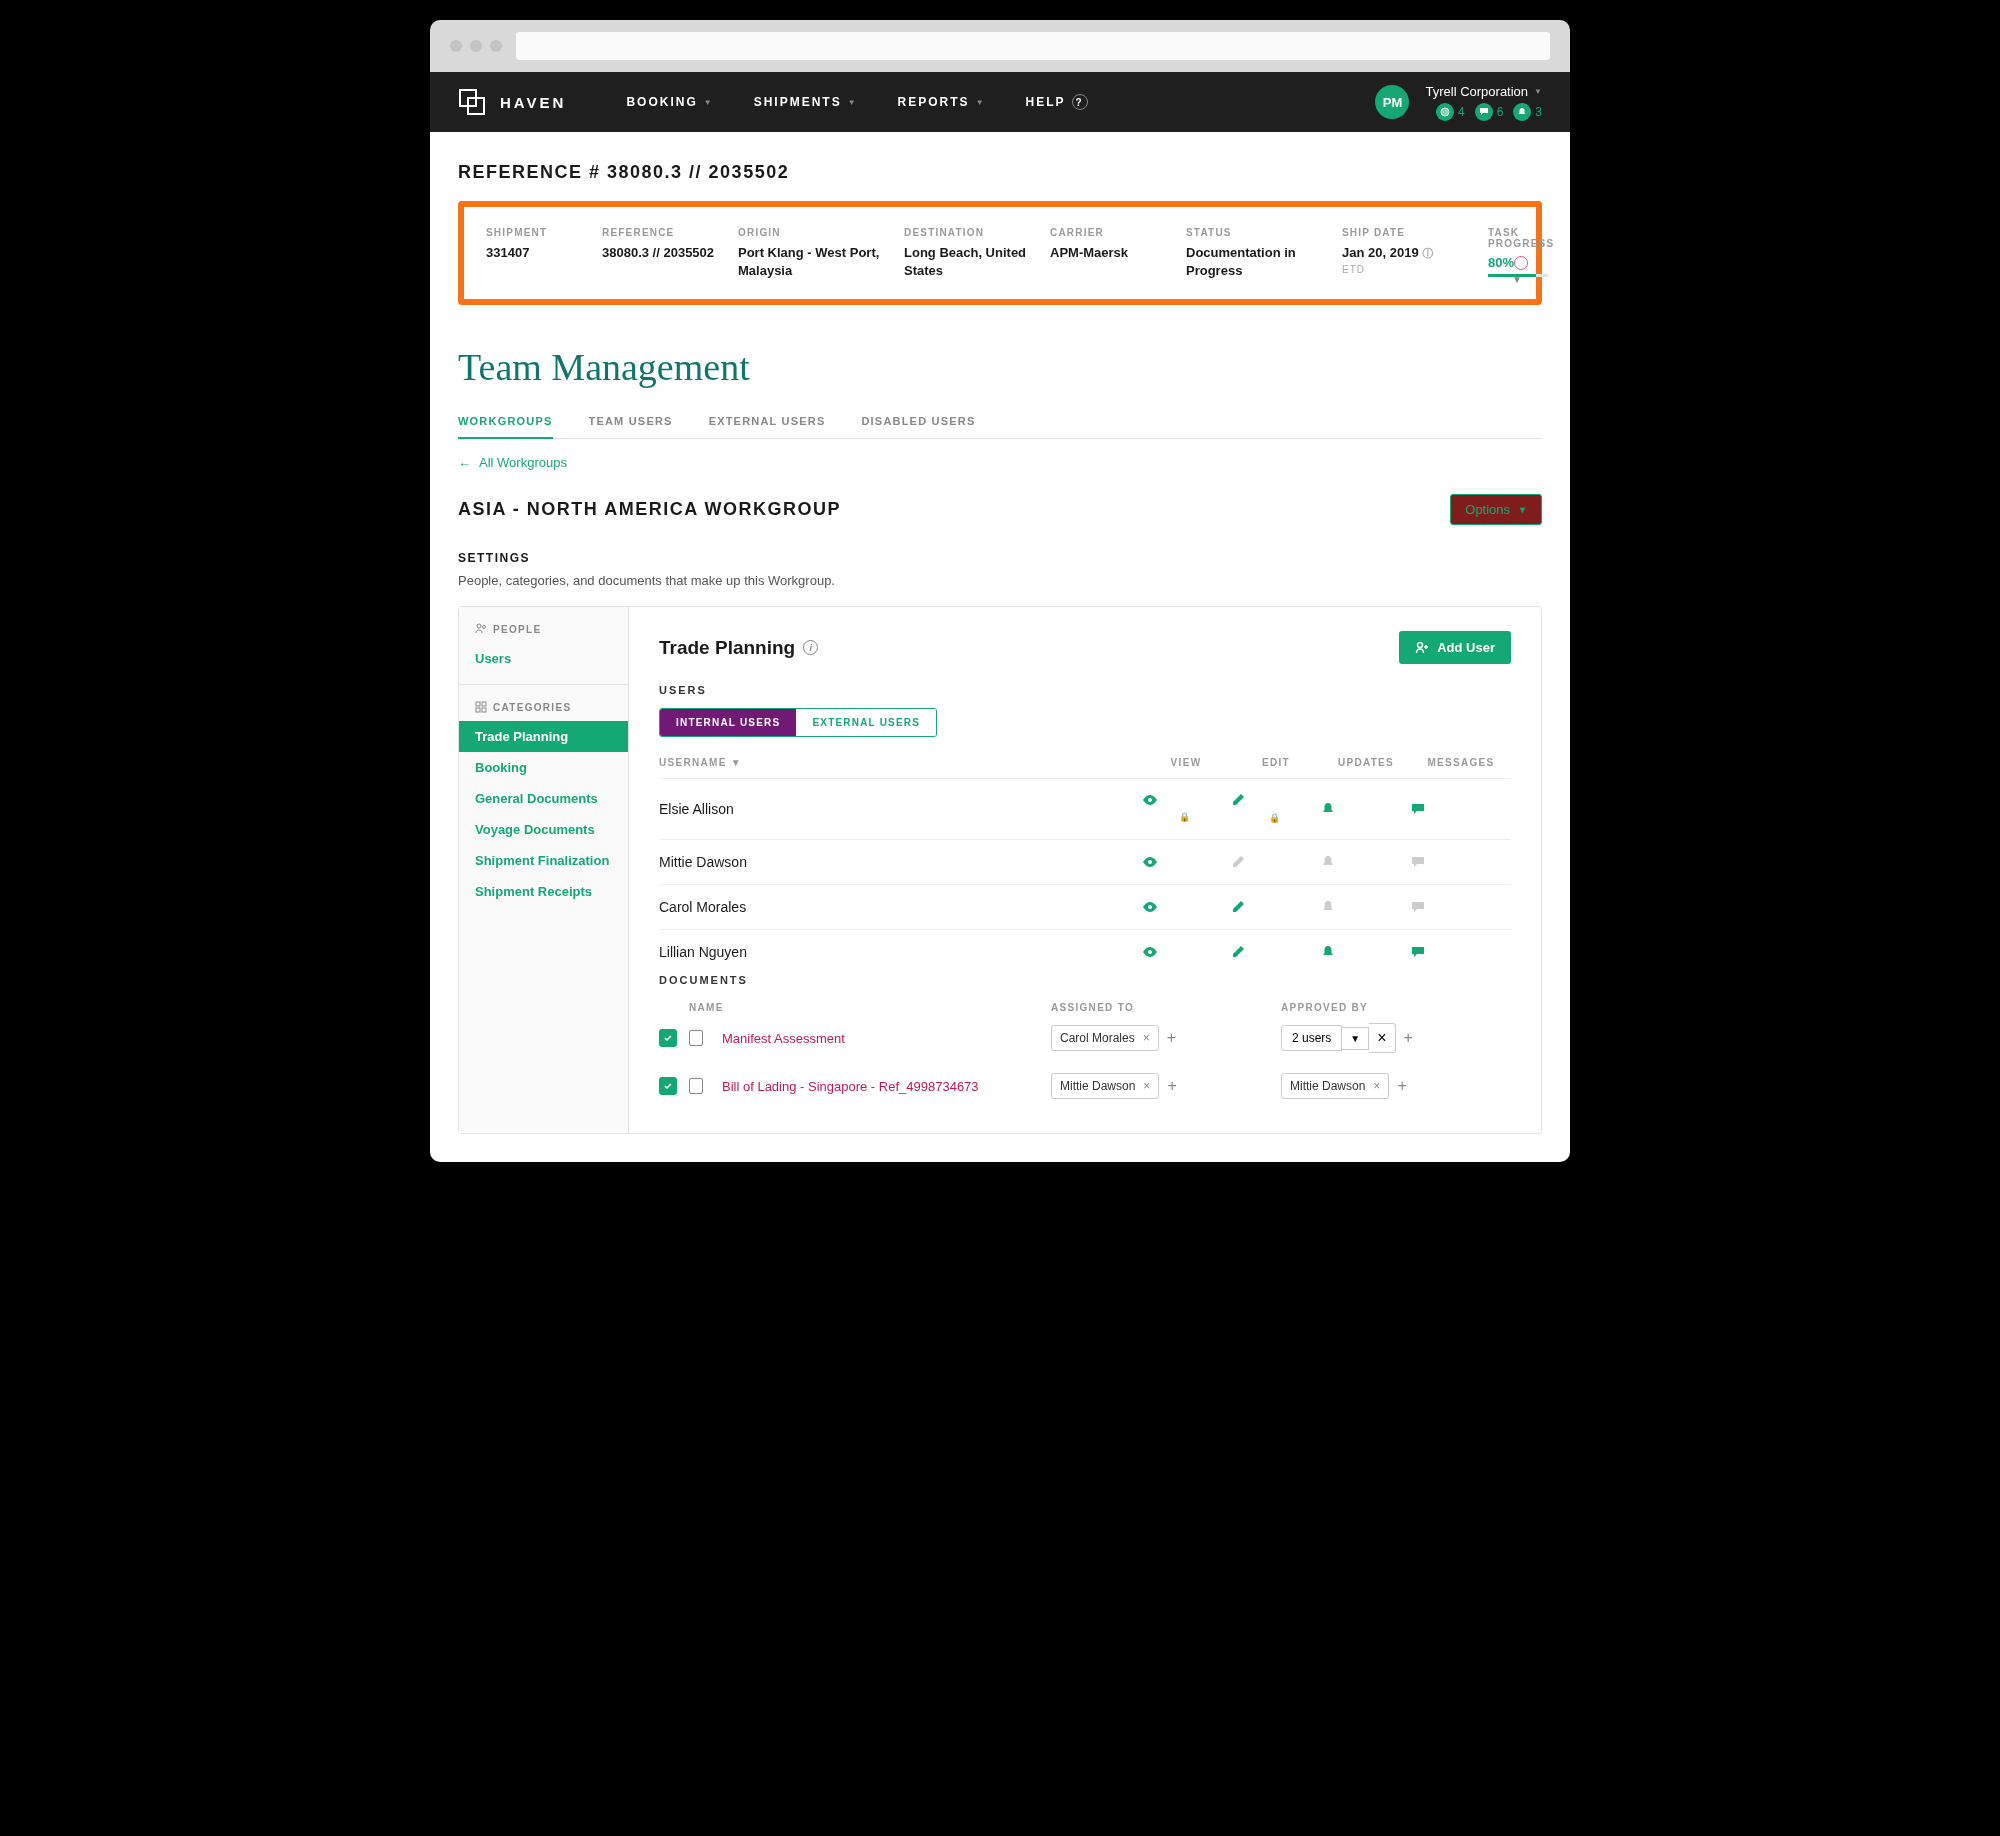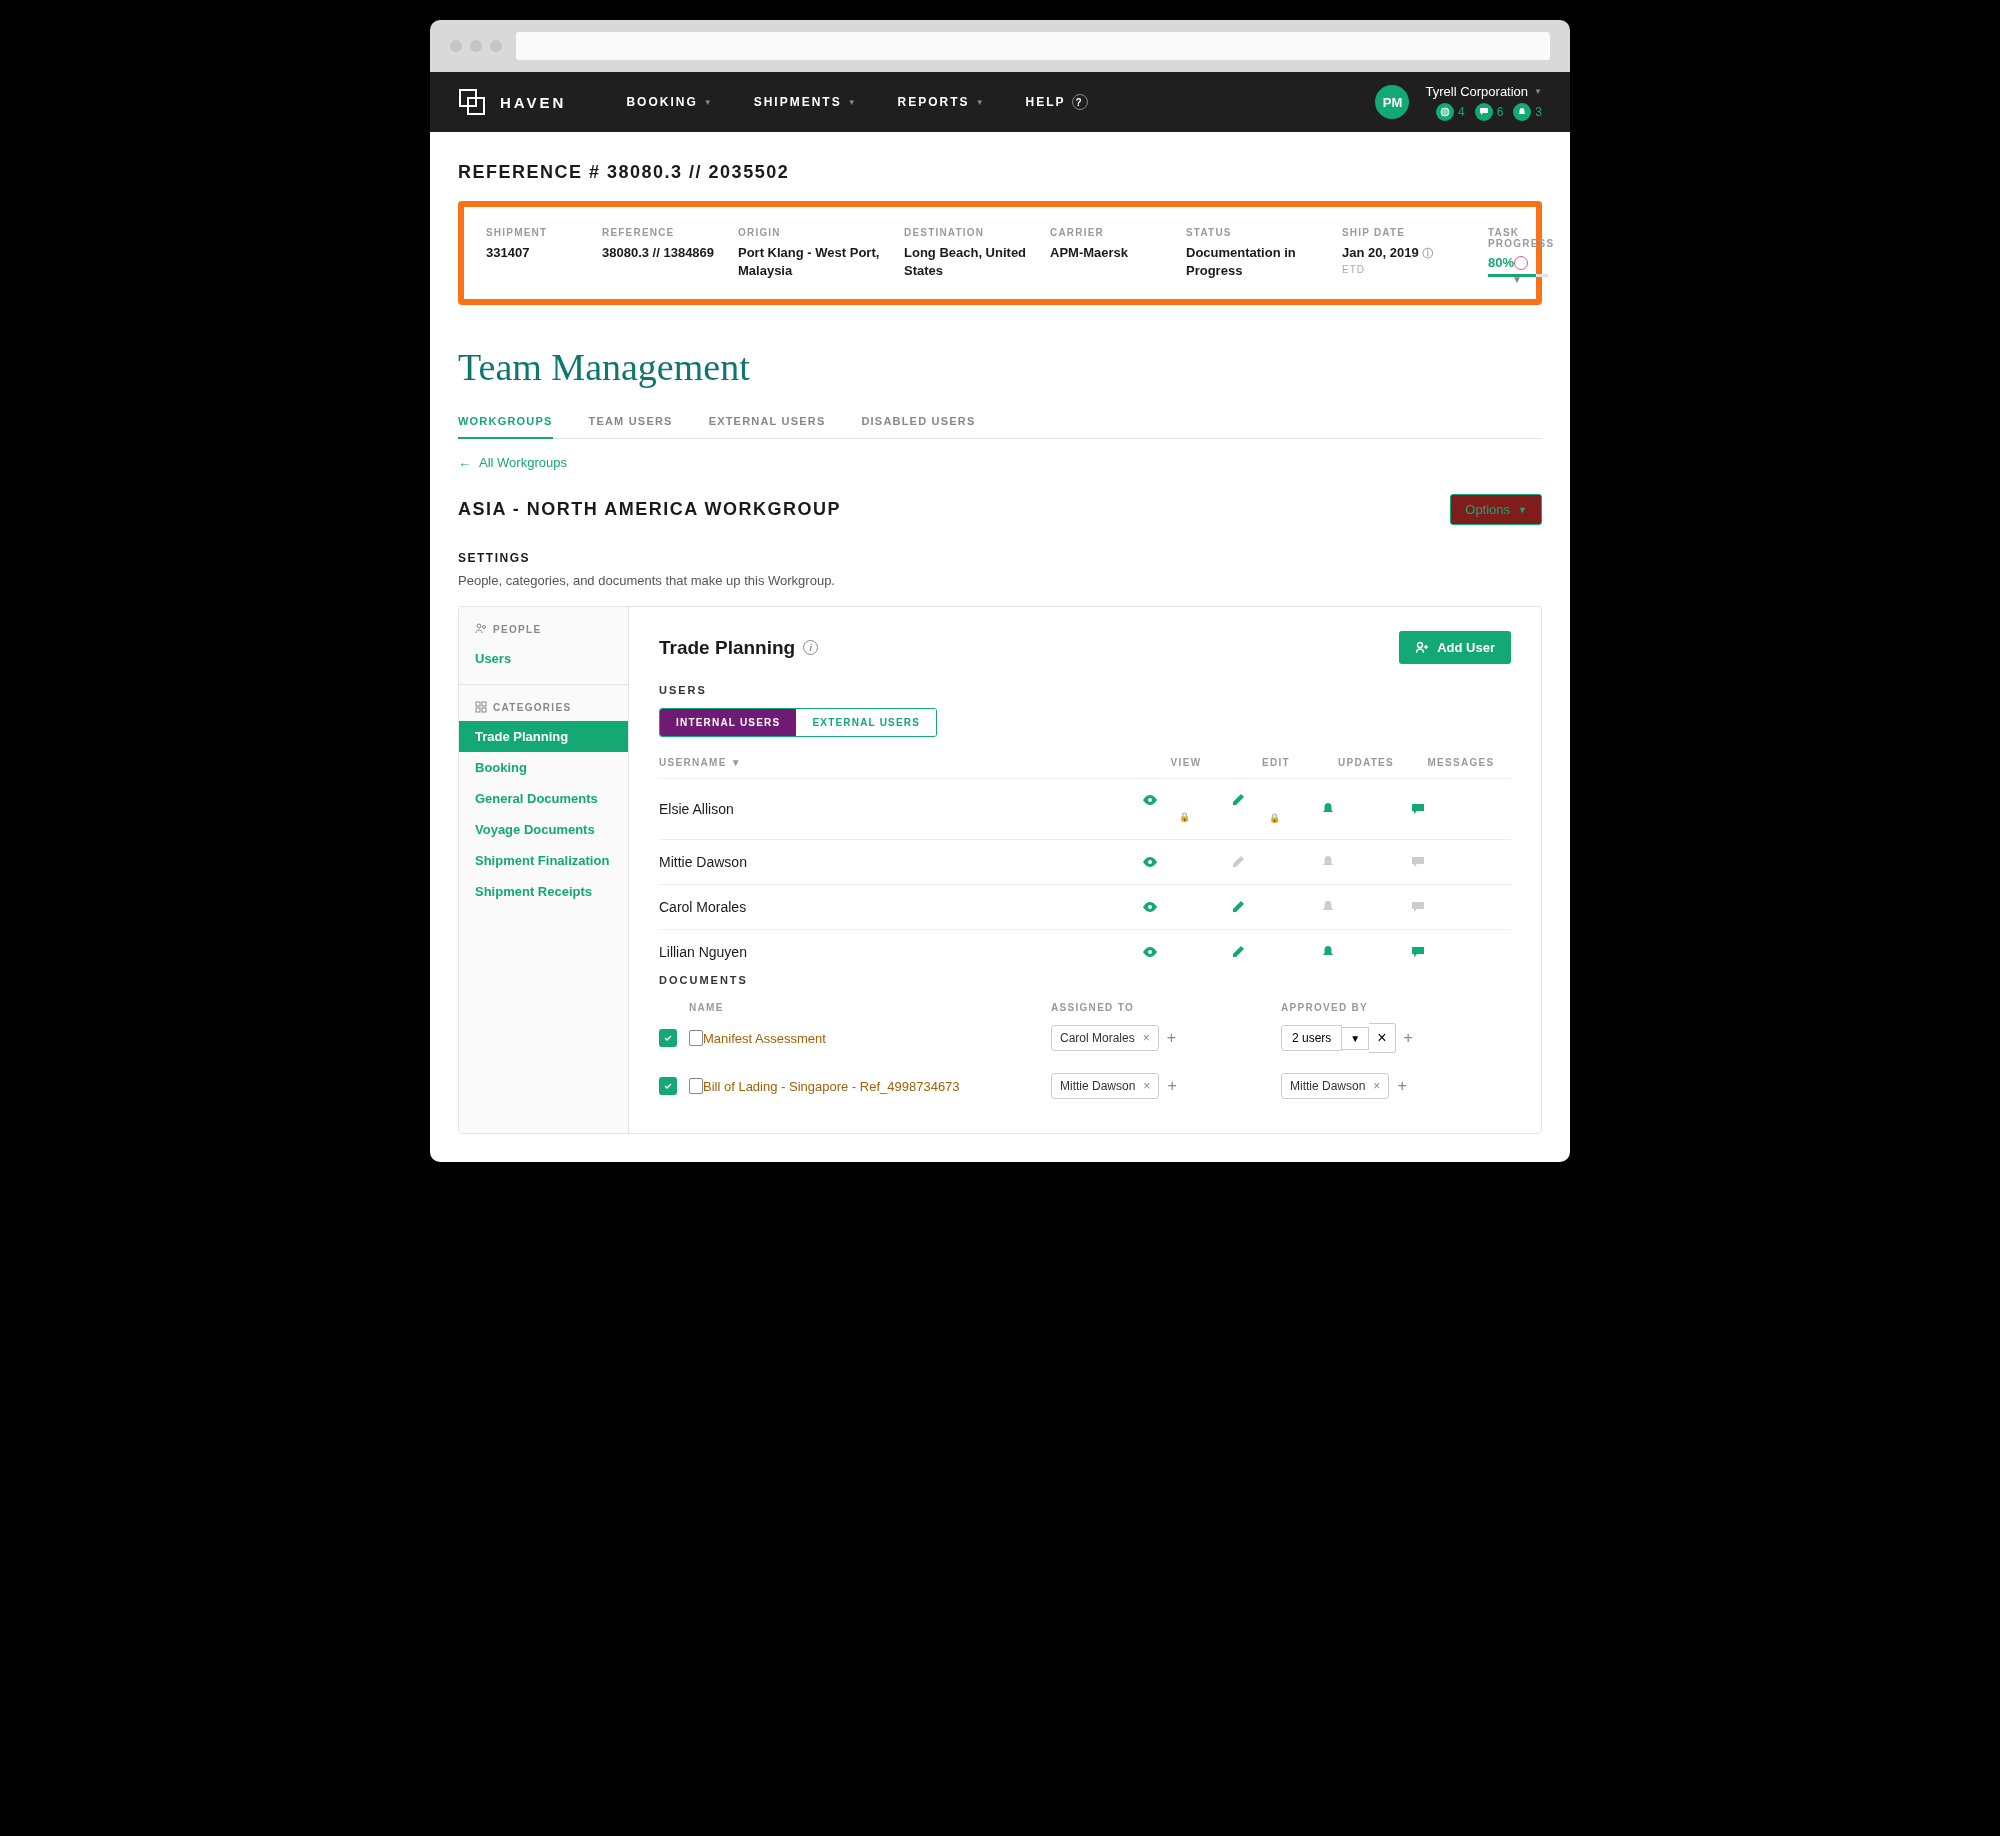--- a/index.html
+++ b/index.html
@@ -66,21 +66,21 @@
 .tbl-head > div:not(:first-child) { text-align: center; }
 .sort-caret { margin-left: 4px; }
 .tbl-row { display: grid; grid-template-columns: 1fr 90px 90px 90px 100px; border-top: 1px solid #eee; padding: 14px 0; align-items: center; }
 .tbl-row .cell-center { text-align: center; }
 .username { font-size: 14px; color: #1a1a1a; }
 .lock-sub { font-size: 9px; color: #999; margin-left: -3px; }
 .docs-label { font-size: 11px; letter-spacing: 2px; font-weight: 700; color: #333; }
 .docs-head { display: grid; grid-template-columns: 30px 1fr 230px 230px; font-size: 10px; letter-spacing: 1.3px; color: #999; font-weight: 600; margin-top: 16px; }
 .doc-row { display: grid; grid-template-columns: 30px 1fr 230px 230px; align-items: center; padding: 10px 0; }
 .chk { width: 18px; height: 18px; background: #14a874; border-radius: 3px; display: flex; align-items: center; justify-content: center; }
-.doc-name { display: flex; align-items: center; gap: 0; font-size: 13px; color: #a16207; }
+.doc-name { display: flex; align-items: center; gap: 19px; font-size: 13px; color: #be185d; }
 .doc-icon { width: 14px; height: 16px; border: 1px solid #888; border-radius: 2px; position: relative; }
 .chip-row { display: flex; align-items: center; gap: 8px; }
 .chip { border: 1px solid #ccc; border-radius: 3px; padding: 5px 8px; font-size: 12px; color: #333; display: flex; align-items: center; gap: 8px; background: #fff; }
 .chip .x { color: #888; cursor: pointer; }
 .plus { color: #888; font-size: 16px; cursor: pointer; }
 .select-chip { display: flex; align-items: center; gap: 0; }
 .select-chip .body { border: 1px solid #ccc; padding: 5px 10px; font-size: 12px; border-radius: 3px 0 0 3px; }
 .select-chip .dd { border: 1px solid #ccc; border-left: none; padding: 5px 8px; font-size: 10px; }
 .select-chip .xbox { border: 1px solid #ccc; border-left: none; padding: 5px 8px; border-radius: 0 3px 3px 0; }
 svg { display: block; }
@@ -168,21 +168,21 @@
     <div class="inner">
       <div class="ref-title">REFERENCE # 38080.3 // 2035502</div>
 
       <div class="summary-card">
         <div>
             <div class="summ-label">SHIPMENT</div>
             <div class="summ-val">331407</div>
           </div>
         <div>
             <div class="summ-label">REFERENCE</div>
-            <div class="summ-val">38080.3 // 1384869</div>
+            <div class="summ-val">38080.3 // 2035502</div>
           </div>
         <div>
             <div class="summ-label">ORIGIN</div>
             <div class="summ-val">Port Klang - West Port, Malaysia</div>
           </div>
         <div>
             <div class="summ-label">DESTINATION</div>
             <div class="summ-val">Long Beach, United States</div>
           </div>
         <div>

